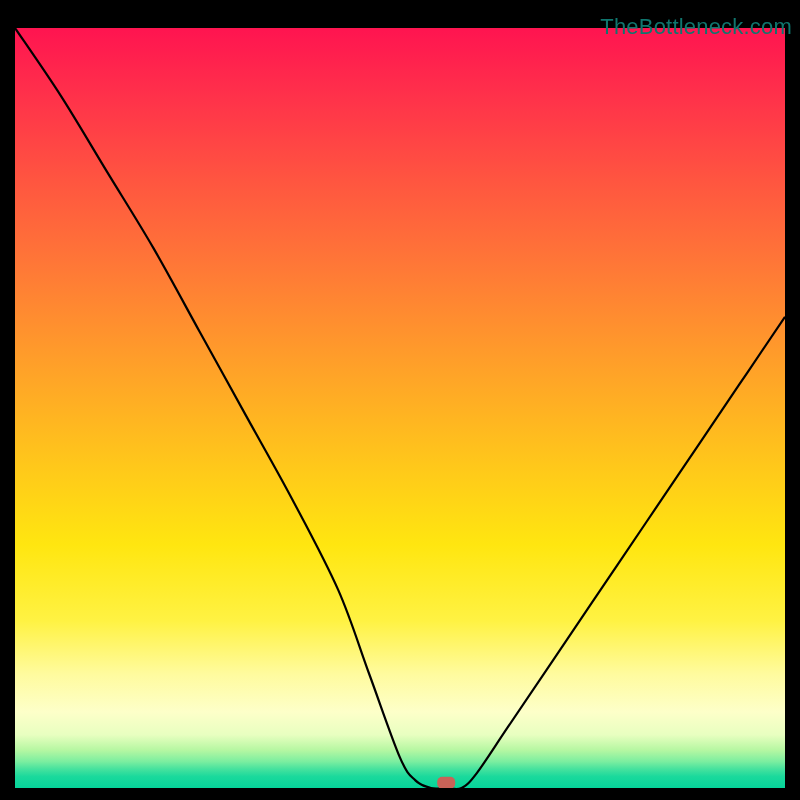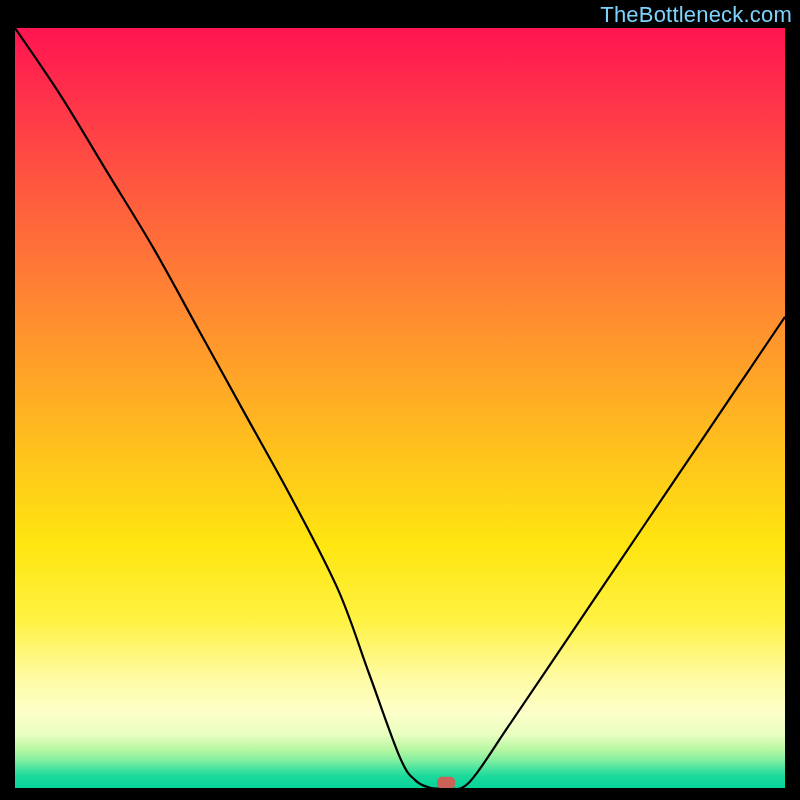--- a/index.html
+++ b/index.html
@@ -12,23 +12,23 @@
     font-family: Arial, Helvetica, sans-serif;
   }
   .frame {
     position: relative;
     width: 800px;
     height: 800px;
     background: #000;
   }
   .watermark {
     position: absolute;
-    top: 2px;
+    top: 14px;
     right: 8px;
-    color: #7dd3fc;
+    color: #0f766e;
     font-size: 22px;
     font-weight: 400;
     letter-spacing: 0.2px;
     z-index: 10;
   }
   .plot-area {
     position: absolute;
     left: 15px;
     top: 28px;
     width: 770px;

